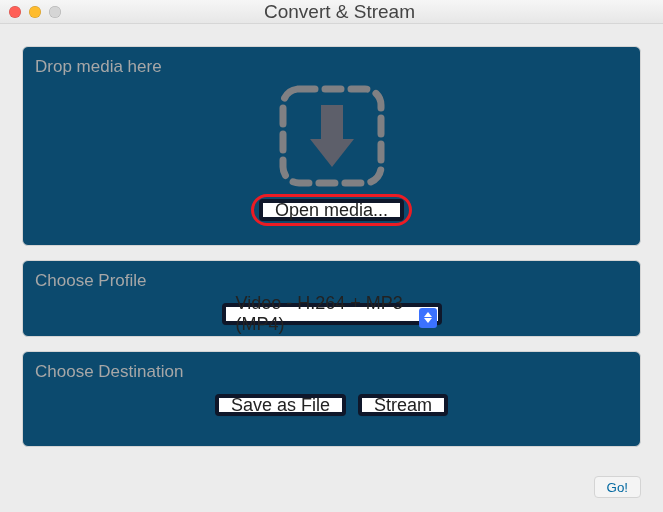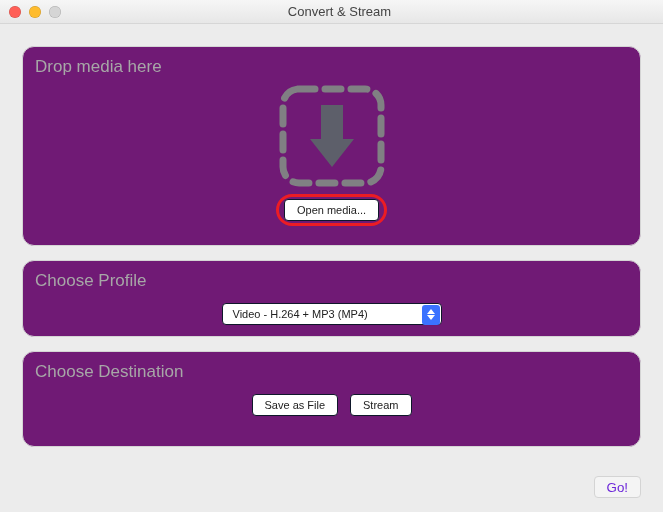--- a/index.html
+++ b/index.html
@@ -31,34 +31,34 @@
       border-radius: 50%;
       box-shadow: inset 0 0 0 0.5px rgba(0,0,0,0.2);
     }
     .light.red { background: #ff5f57; }
     .light.yellow { background: #febc2e; }
     .light.gray { background: #d5d5d5; }
     .title {
       position: absolute;
       left: 16px; right: 0;
       text-align: center;
-      font-size: 13px;
+      font-size: 19px;
       color: #444;
       pointer-events: none;
     }
     .content {
       padding: 22px;
       display: flex;
       flex-direction: column;
       gap: 14px;
     }
     .panel {
-      background: #701a75;
+      background: #0c4a6e;
       border: 1px solid #d4d4d4;
-      border-radius: 12px;
+      border-radius: 6px;
       position: relative;
     }
     .panel-drop {
       height: 200px;
       display: flex;
       flex-direction: column;
       align-items: center;
     }
     .panel-title {
       position: absolute;
@@ -82,23 +82,23 @@
     }
     .annot-ring {
       position: absolute;
       left: -8px; right: -8px; top: -5px; bottom: -5px;
       border: 3.5px solid #ec1c24;
       border-radius: 16px;
       pointer-events: none;
     }
     .mac-button, .mac-select {
       background: #ffffff;
-      border: 1px solid #0f172a;
+      border: 4px solid #0f172a;
       border-radius: 4px;
-      font-size: 11px;
+      font-size: 18px;
       color: #222;
       height: 22px;
       padding: 0 12px;
       display: inline-flex;
       align-items: center;
       justify-content: center;
       cursor: default;
       box-shadow: 0 0.5px 0 rgba(0,0,0,0.05);
     }
     .mac-button:disabled {
@@ -153,21 +153,21 @@
     }
     .go-wrap {
       position: absolute;
       right: 22px;
       bottom: 14px;
     }
     .go-button {
       background: #f4f4f4;
       border: 1px solid #d4d4d4;
       border-radius: 4px;
-      color: #6d28d9;
+      color: #0369a1;
       height: 22px;
       padding: 0 12px;
       display: inline-flex;
       align-items: center;
       justify-content: center;
       cursor: default;
     }
   </style>
 </head>
 <body>

